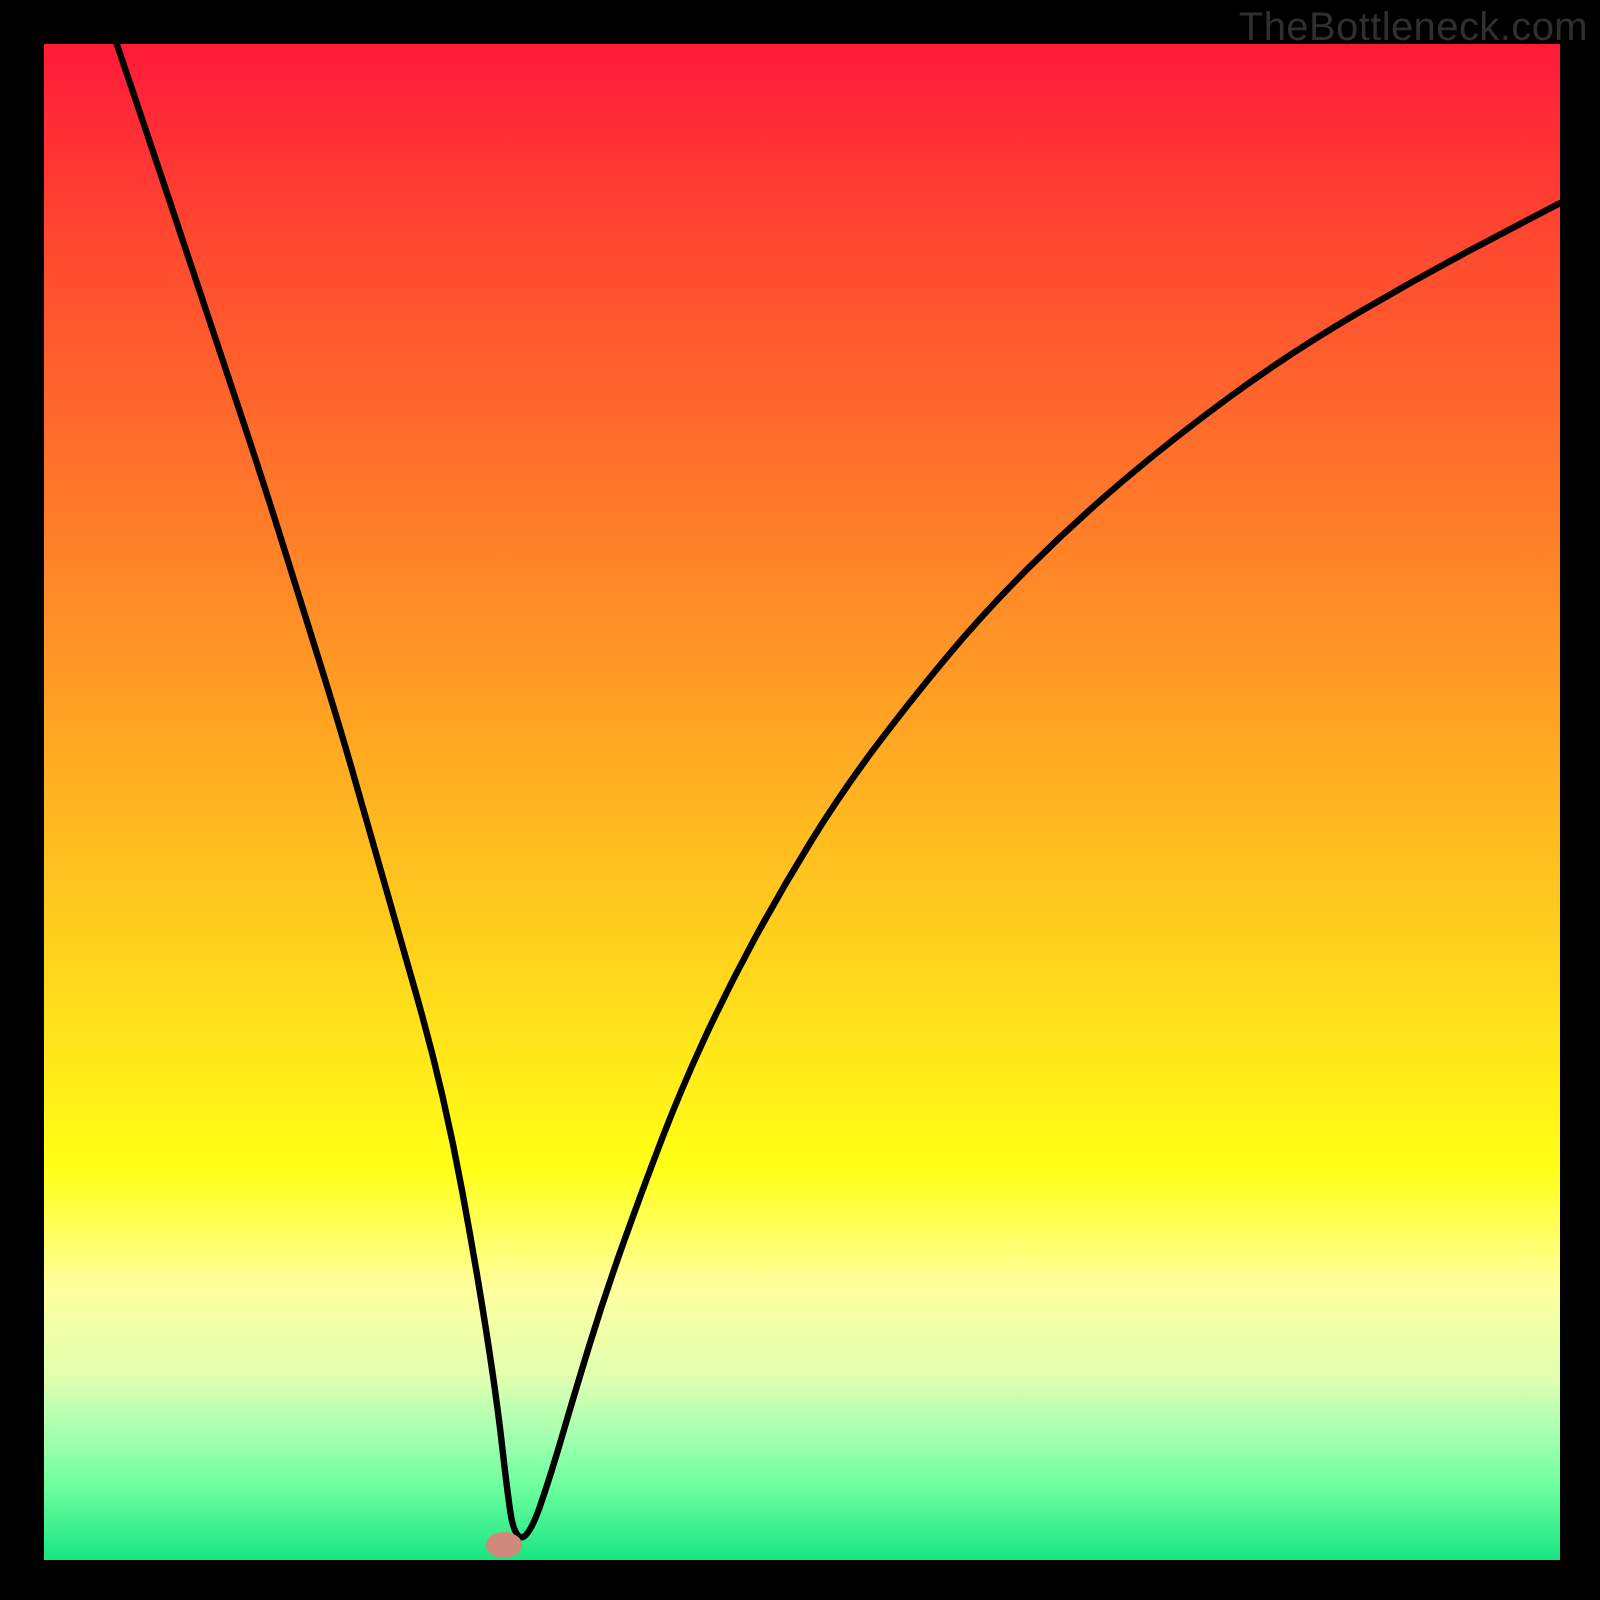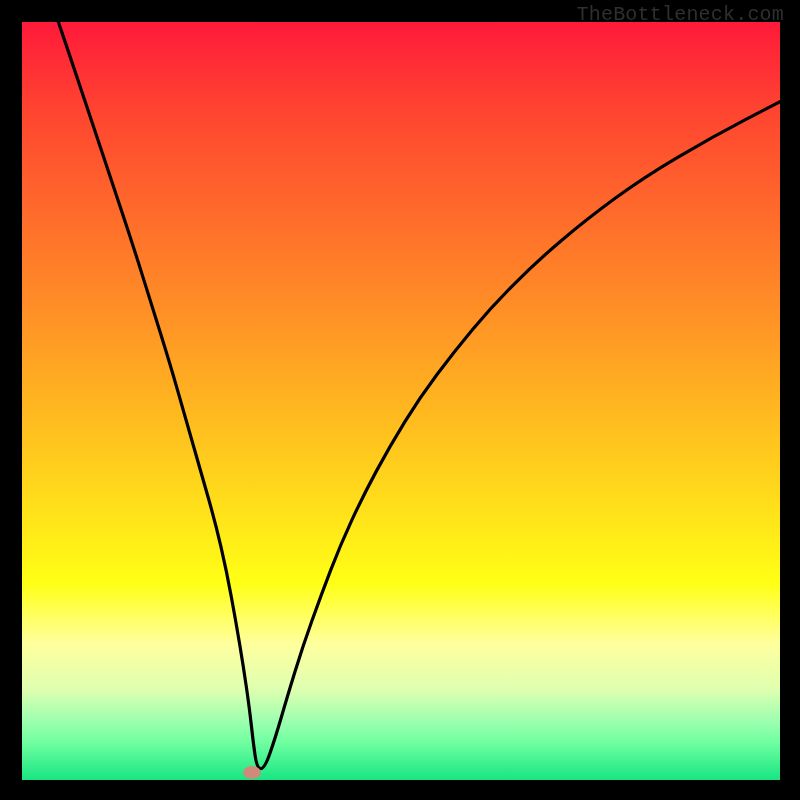--- a/index.html
+++ b/index.html
@@ -28,26 +28,26 @@
       #ffff9e 82%,
       #dfffb0 88%,
       #a0ffb0 92%,
       #70ffa0 95%,
       #18e582 100%
     );
   }
   .watermark {
     position: absolute;
     top: 3px;
-    right: 16px;
+    right: 6px;
     color: #2f2f2f;
     font-size: 20px;
     font-weight: 500;
     letter-spacing: 0.2px;
-    font-family: Liberation Mono, monospace;
+    font-family: Liberation Sans, sans-serif;
   }
   .marker {
     position: absolute;
     width: 18px;
     height: 13px;
     background: #d08a7a;
     border-radius: 50%;
   }
   svg.curve { position: absolute; left:0; top:0; }
 </style>

